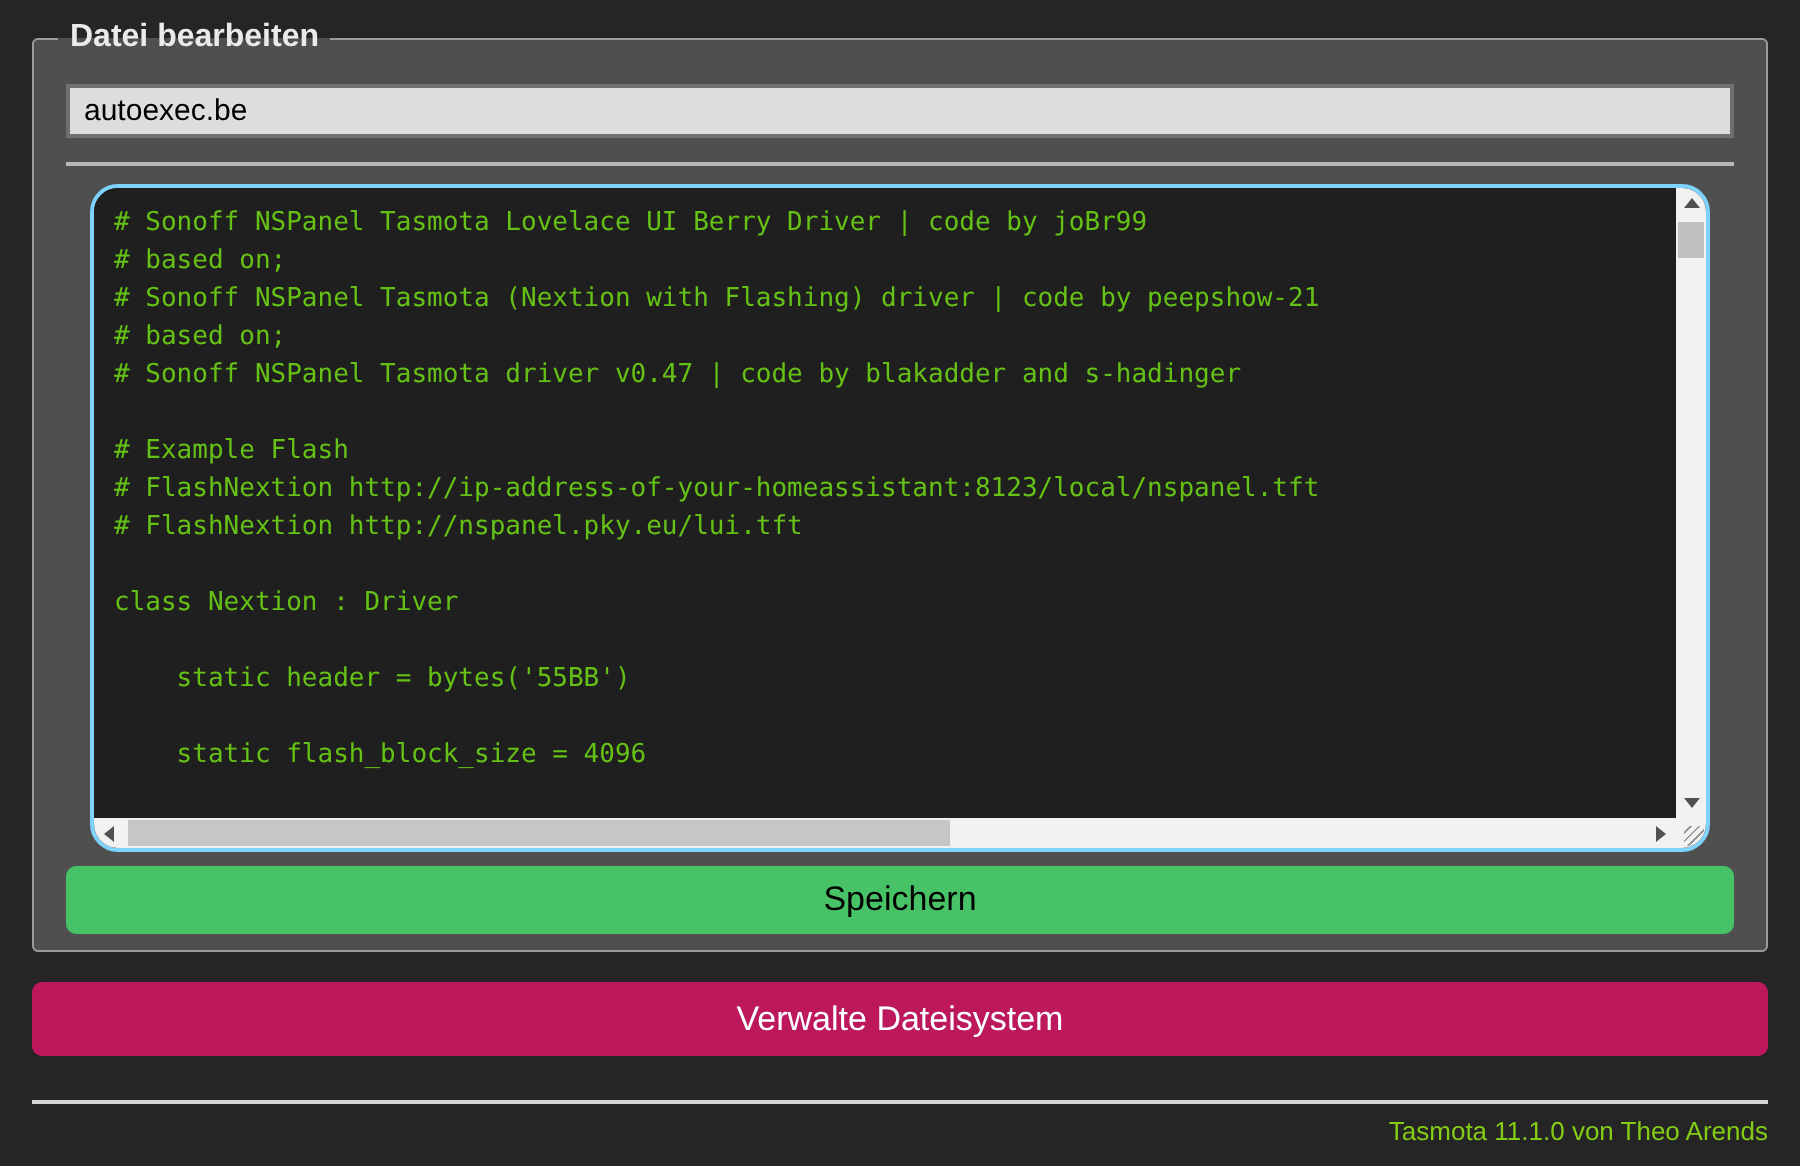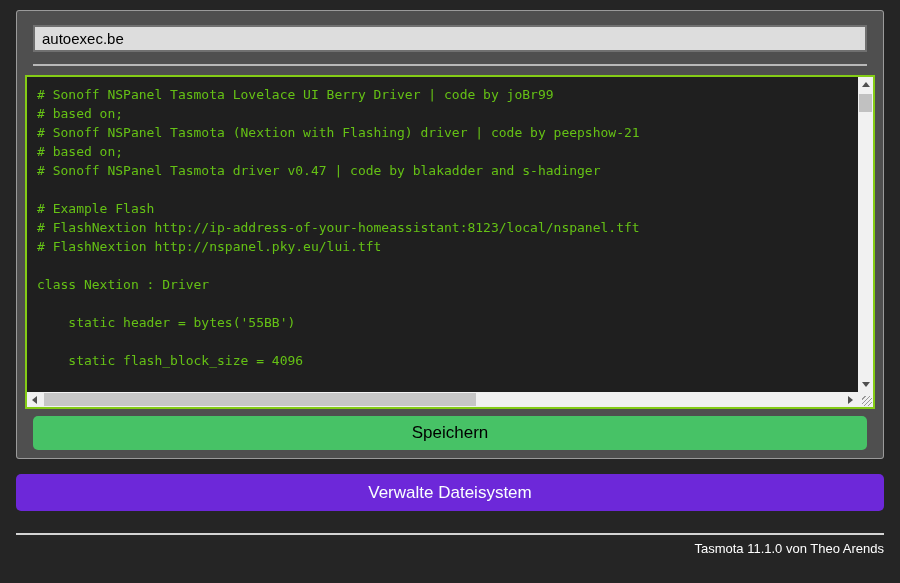--- a/index.html
+++ b/index.html
@@ -51,24 +51,24 @@
   }
   .inner-hr {
     border: 0;
     height: 2px;
     background: #b8b8b8;
     margin: 10px 8px 9px;
   }
   
   .editor-frame {
     position: relative;
-    margin: 0 0;
+    margin: 0 20px;
     height: 330px;
-    border: 2px solid #84cc16;
-    border-radius: 0;
+    border: 2px solid #7dd3fc;
+    border-radius: 14px;
     background: #1f1f1f;
     overflow: hidden;
   }
   .editor-textarea {
     position: absolute;
     left: 0; top: 0;
     width: calc(100% - 15px);
     height: calc(100% - 15px);
     box-sizing: border-box;
     background: #1f1f1f;
@@ -148,47 +148,48 @@
     border-radius: 5px;
     font-size: 17px;
     font-family: "Liberation Sans", sans-serif;
     cursor: pointer;
   }
   .manage-btn {
     display: block;
     width: 100%;
     margin: 15px 0 0;
     height: 37px;
-    background: #6d28d9;
+    background: #be185d;
     color: #faffff;
     border: 0;
     border-radius: 5px;
     font-size: 17px;
     font-family: "Liberation Sans", sans-serif;
     cursor: pointer;
   }
   
   .footer-hr {
     border: 0;
     height: 2px;
     background: #d4d4d4;
     margin: 22px 0 6px;
   }
   .footer-text {
     text-align: right;
     font-size: 13px;
-    color: #ffffff;
+    color: #84cc16;
   }
 </style>
 </head>
 <body>
 
 <div class="page">
 
   <fieldset class="file-fieldset">
+    <legend class="file-legend">Datei bearbeiten</legend>
 
 
     <input class="file-input" type="text" value="autoexec.be" style="">
 
     <hr class="inner-hr">
 
     <div class="editor-frame">
       <textarea class="editor-textarea" spellcheck="false" wrap="off" style=""># Sonoff NSPanel Tasmota Lovelace UI Berry Driver | code by joBr99
 # based on;
 # Sonoff NSPanel Tasmota (Nextion with Flashing) driver | code by peepshow-21

